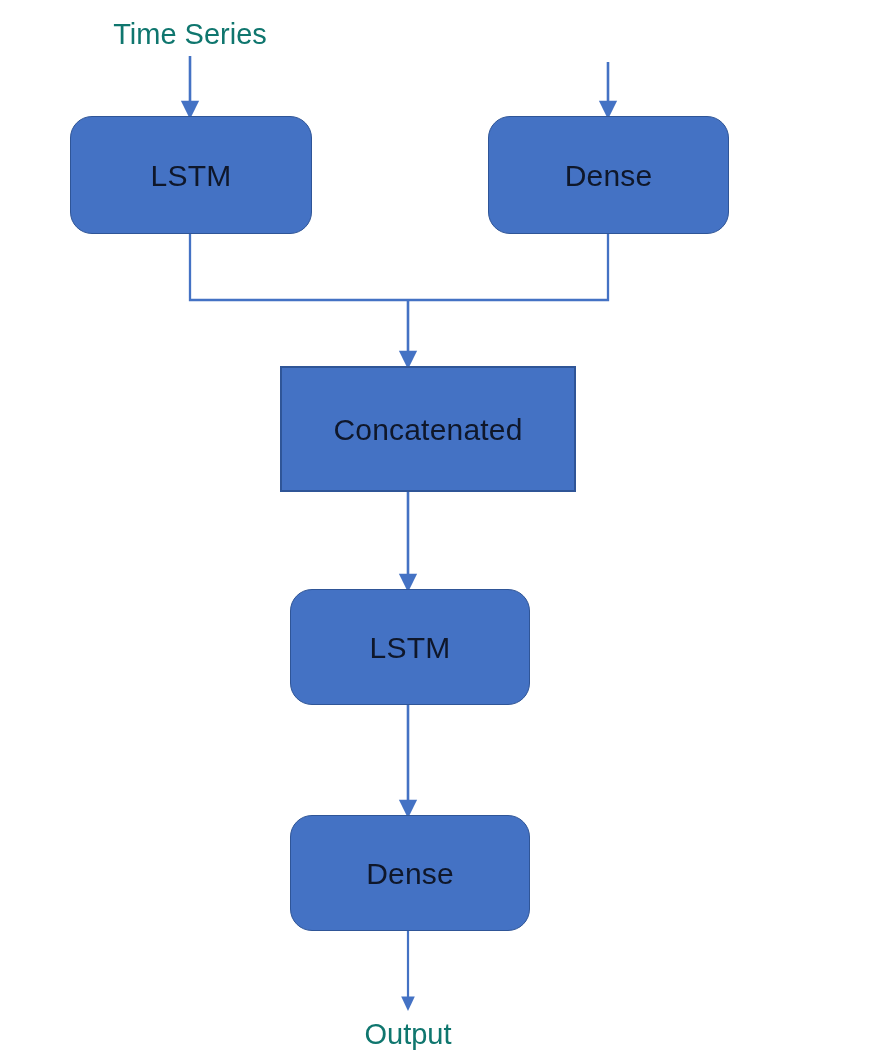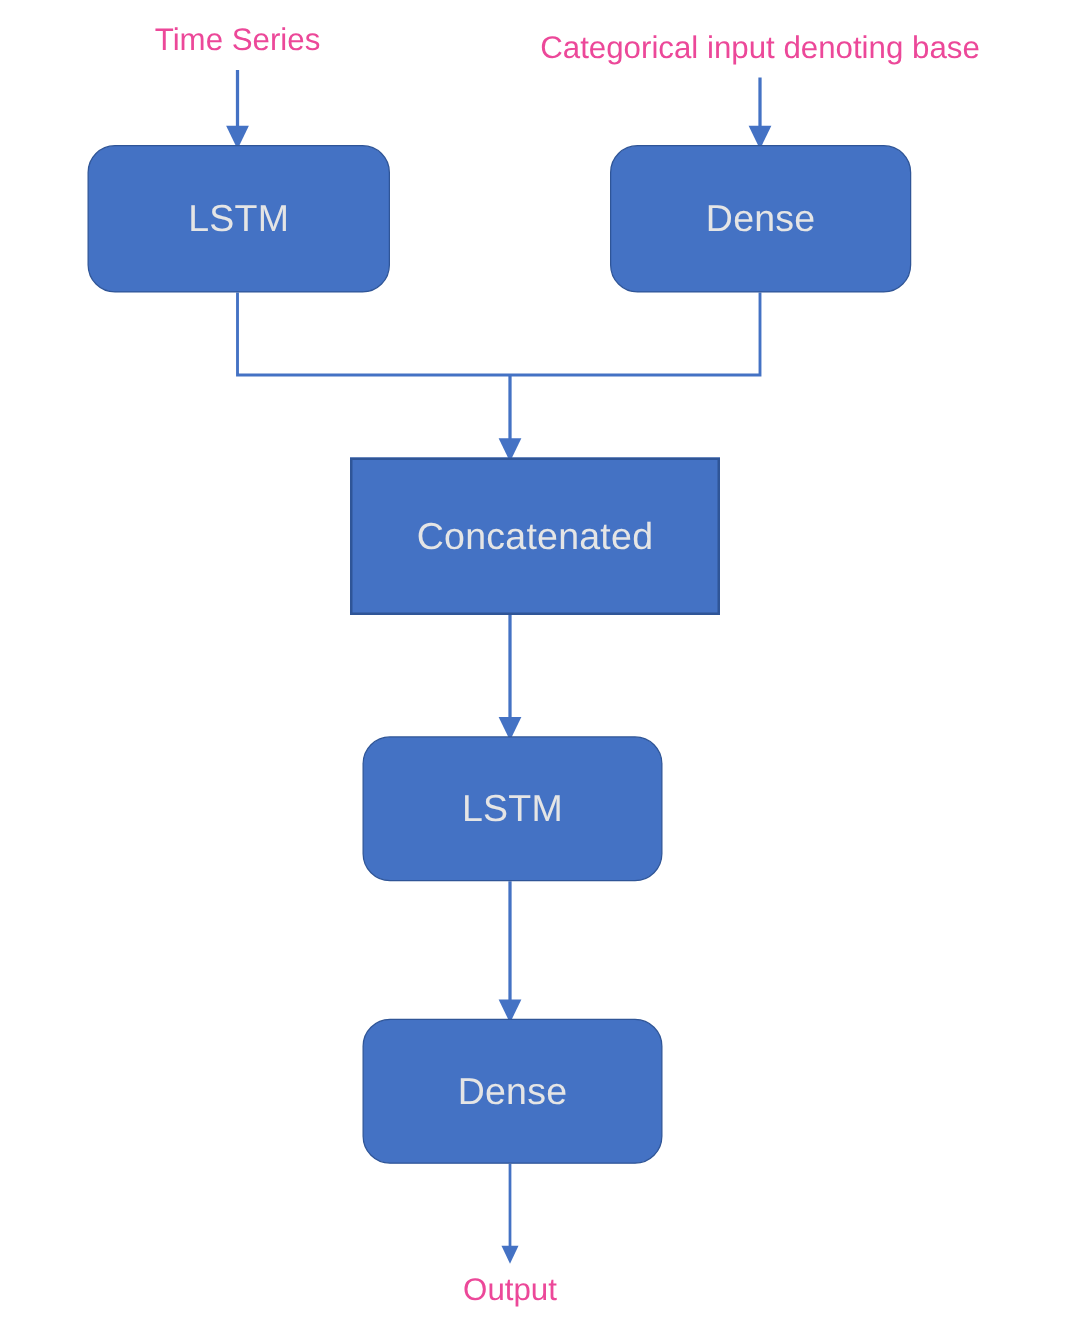--- a/index.html
+++ b/index.html
@@ -24,22 +24,22 @@
     position: absolute;
     left: 0;
     top: 0;
     width: 870px;
     height: 1064px;
     pointer-events: none;
   }
   
   .io-label {
     position: absolute;
-    color: #ec4899;
-    font-size: 25px;
+    color: #0f766e;
+    font-size: 29px;
     line-height: 1.15;
     white-space: nowrap;
     text-align: center;
     transform: translateX(-50%);
   }
   
   .node {
     position: absolute;
     box-sizing: border-box;
     background: #4472C4;
@@ -49,21 +49,21 @@
     justify-content: center;
   }
   .node.rounded {
     border-radius: 22px;
   }
   .node.square {
     border-radius: 0;
     border-width: 2.4px;
   }
   .node-label {
-    color: #e5e5e5;
+    color: #0f172a;
     font-size: 30px;
     line-height: 1.1;
     white-space: nowrap;
     letter-spacing: 0.2px;
   }
 </style>
 </head>
 <body>
 
 <div id="canvas">
@@ -99,21 +99,20 @@
       <line x1="408" y1="705" x2="408" y2="809" stroke="#4472C4" stroke-width="2.6" marker-end="url(#arrowhead)"></line>
     </g>
 
     <g>
       <line x1="408" y1="931" x2="408" y2="1004" stroke="#4472C4" stroke-width="2.2" marker-end="url(#arrowhead-sm)"></line>
     </g>
   </svg>
 
   <div class="io-label" style="left:190px; top:18px;">Time Series</div>
 
-  <div class="io-label" style="left:608px; top:24px;">Categorical input denoting base</div>
 
   <div class="node rounded" style="left:70px; top:116px; width:242px; height:118px;">
     <span class="node-label">LSTM</span>
   </div>
 
   <div class="node rounded" style="left:488px; top:116px; width:241px; height:118px;">
     <span class="node-label">Dense</span>
   </div>
 
   <div class="node square" style="left:280px; top:366px; width:296px; height:126px;">

